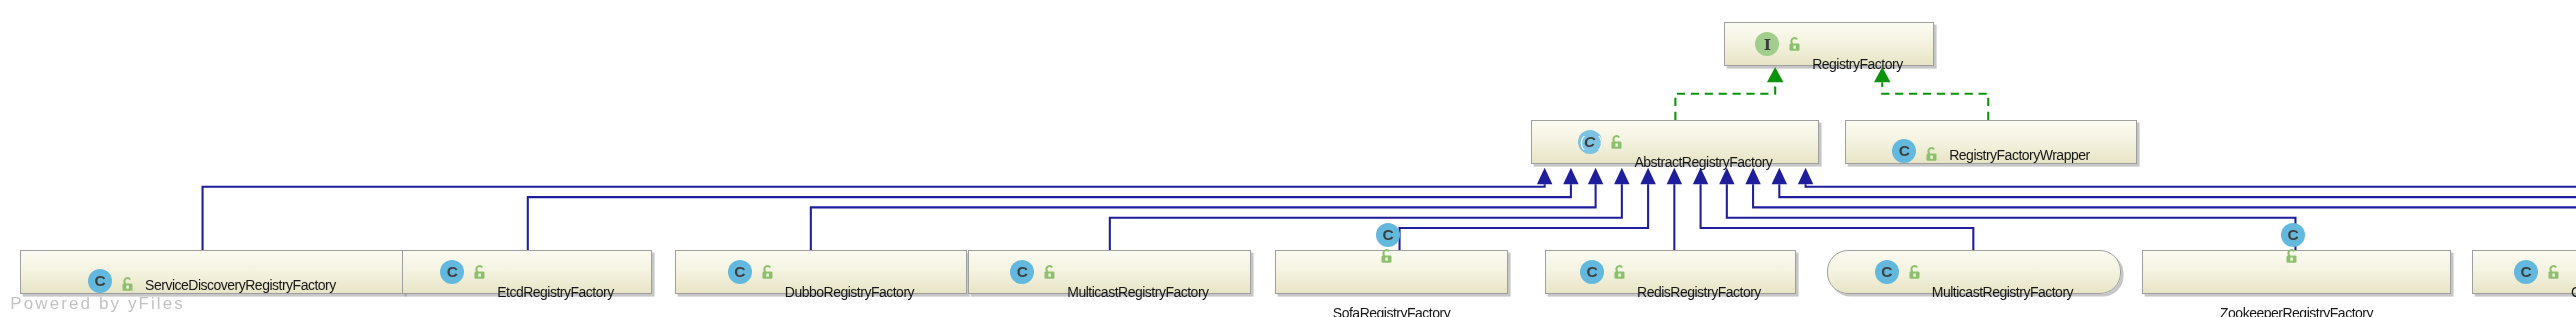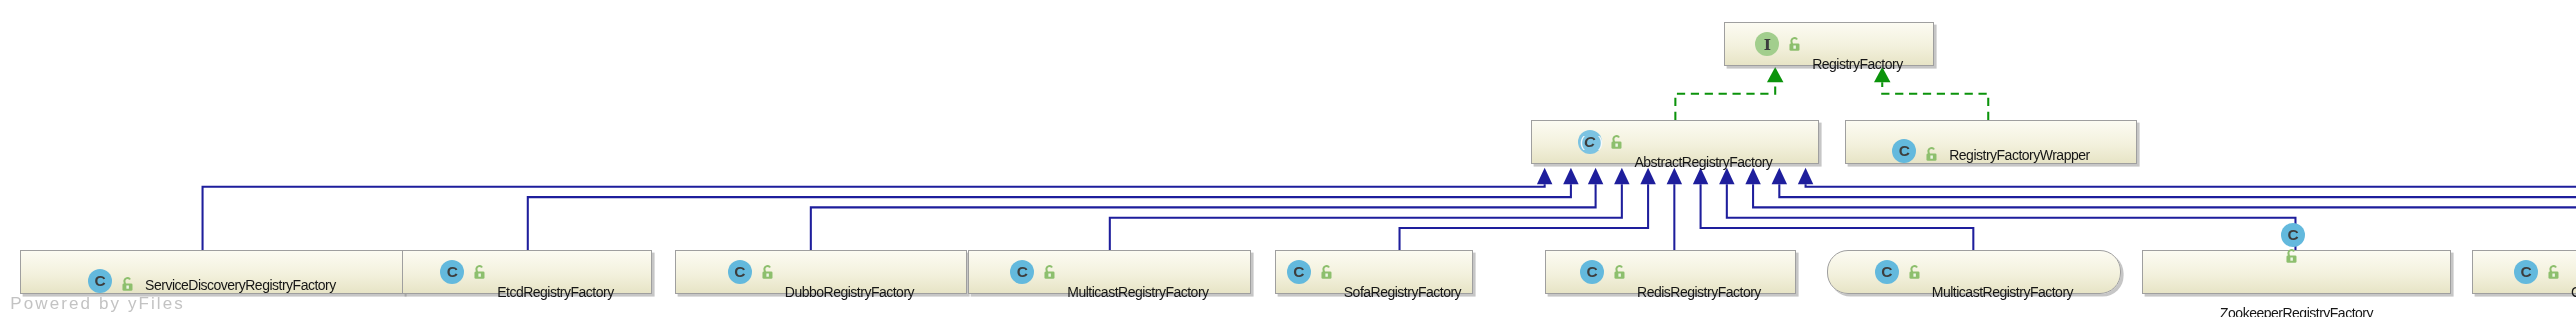--- a/index.html
+++ b/index.html
@@ -147,21 +147,21 @@
   <div class="node" style="left:968px;top:250px;width:283px;">
     <span class="badge class"></span>
     <svg class="lock" width="18.5" height="18.5" viewBox="0 0 24 24">
       <path d="M8 11.5 V7.8 a4.1 4.1 0 0 1 7.4 -2.3" fill="none" stroke="#8dbf6d" stroke-width="2.6" stroke-linecap="round" transform="rotate(-14 12 12)"></path>
       <rect x="4.5" y="11" width="13" height="9.5" rx="1.8" fill="#8dbf6d"></rect>
       <rect x="9.6" y="13.6" width="3.2" height="4.2" fill="#eef6e6"></rect>
     </svg>
     <span class="label">MulticastRegistryFactory</span>
   </div>
 
-  <div class="node" style="left:1275px;top:250px;width:198px;">
+  <div class="node" style="left:1275px;top:250px;width:233px;flex-direction:column;">
     <span class="badge class"></span>
     <svg class="lock" width="18.5" height="18.5" viewBox="0 0 24 24">
       <path d="M8 11.5 V7.8 a4.1 4.1 0 0 1 7.4 -2.3" fill="none" stroke="#8dbf6d" stroke-width="2.6" stroke-linecap="round" transform="rotate(-14 12 12)"></path>
       <rect x="4.5" y="11" width="13" height="9.5" rx="1.8" fill="#8dbf6d"></rect>
       <rect x="9.6" y="13.6" width="3.2" height="4.2" fill="#eef6e6"></rect>
     </svg>
     <span class="label">SofaRegistryFactory</span>
   </div>
 
   <div class="node" style="left:1545px;top:250px;width:251px;">

